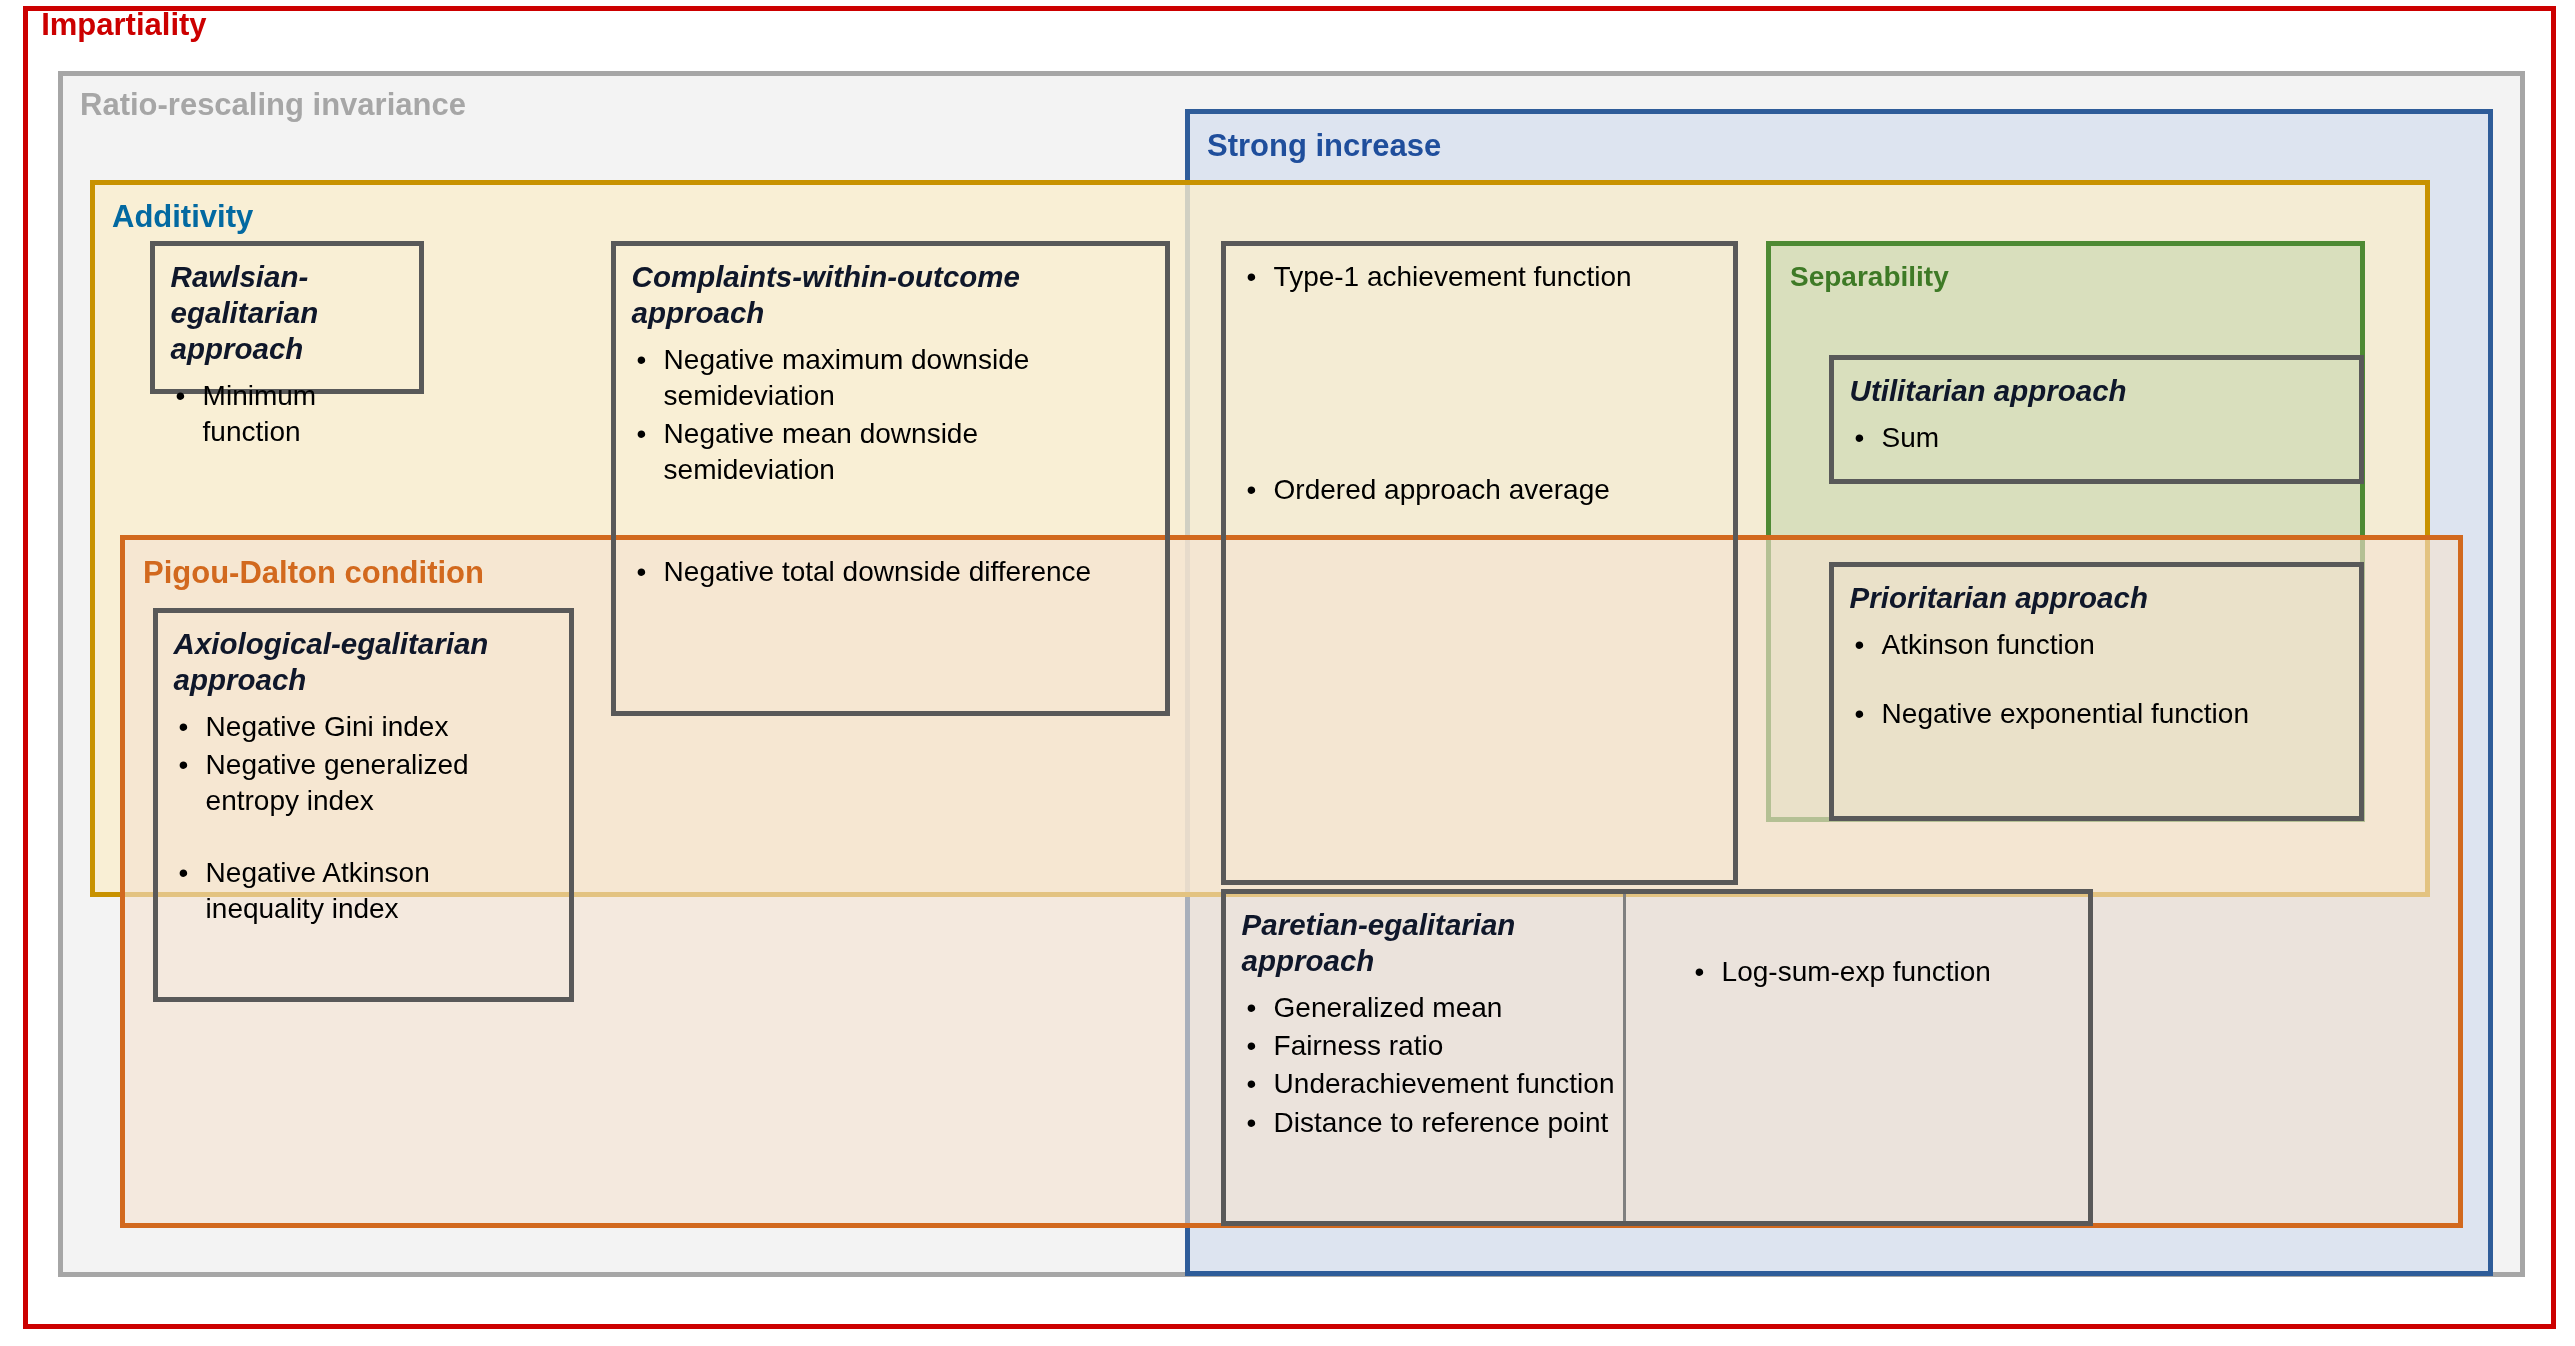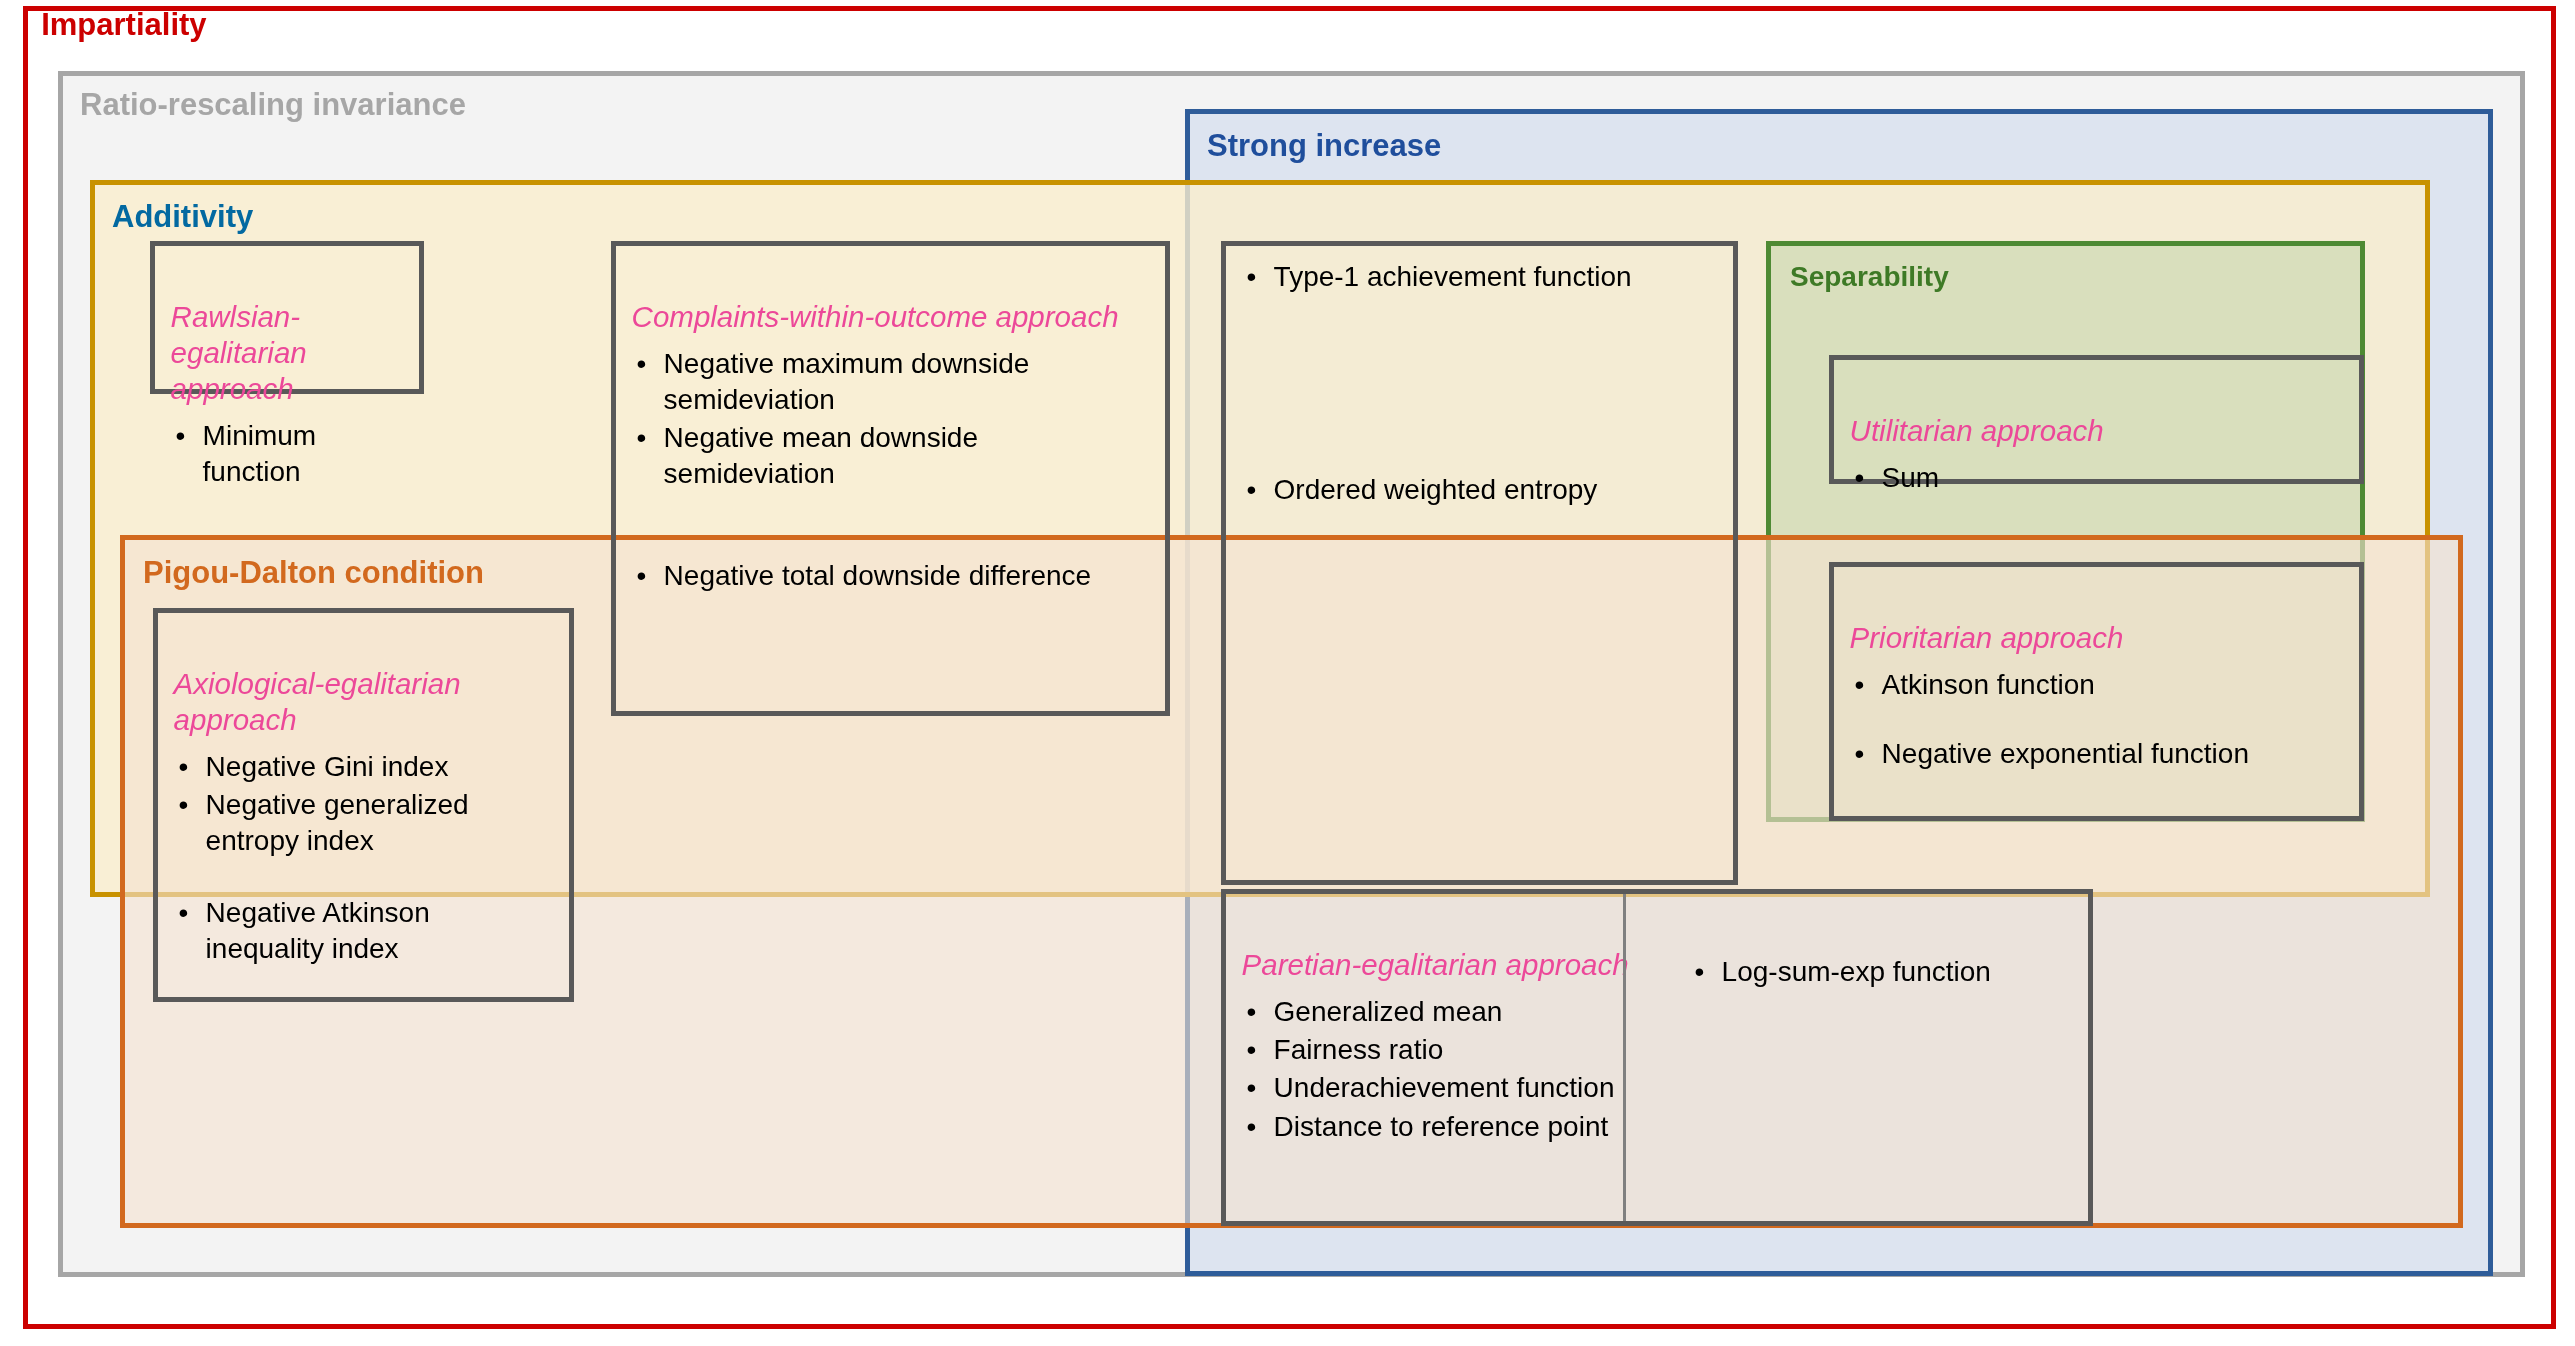--- a/index.html
+++ b/index.html
@@ -56,22 +56,22 @@
   #r-pigou > .rtitle{left:18px;top:17px;color:#D2691E;font-size:31px;}
 
   
   .card{
     position:absolute;box-sizing:border-box;
     border:5.4px solid #595959;
     background:transparent;
     padding:13.2px 15.6px 10.8px 15.6px;
   }
   .card .ctitle{
-    font-style:italic;font-weight:normal;color:#ec4899;
-    font-size:29.5px;line-height:1.22;margin-bottom:10.8px;margin-top:40px;
+    font-style:italic;font-weight:bold;color:#0f172a;
+    font-size:29.5px;line-height:1.22;margin-bottom:10.8px;
   }
   .bullets{list-style:none;margin:0;padding:0;}
   .bullets li{
     position:relative;
     padding-left:32px;
     font-size:28px;line-height:1.28;color:#000000;
     margin-bottom:2.4px;
   }
   .bullets li .bdot{
     position:absolute;left:4.8px;top:0;font-size:28px;line-height:1.28;
@@ -144,21 +144,21 @@
     <ul class="bullets">
       <li><span class="bdot">•</span><span>Negative maximum downside semideviation</span></li>
       <li><span class="bdot">•</span><span>Negative mean downside semideviation</span></li>
       <li class="spaced"><span class="bdot">•</span><span>Negative total downside difference</span></li>
     </ul>
   </div>
 
   <div class="card" id="c-claims">
     <ul class="bullets">
       <li><span class="bdot">•</span><span>Type-1 achievement function</span></li>
-      <li class="farbullet"><span class="bdot">•</span><span>Ordered weighted entropy</span></li>
+      <li class="farbullet"><span class="bdot">•</span><span>Ordered approach average</span></li>
     </ul>
   </div>
 
   <div class="card" id="c-utilitarian">
     <div class="ctitle">Utilitarian approach</div>
     <ul class="bullets">
       <li><span class="bdot">•</span><span>Sum</span></li>
     </ul>
   </div>
 

